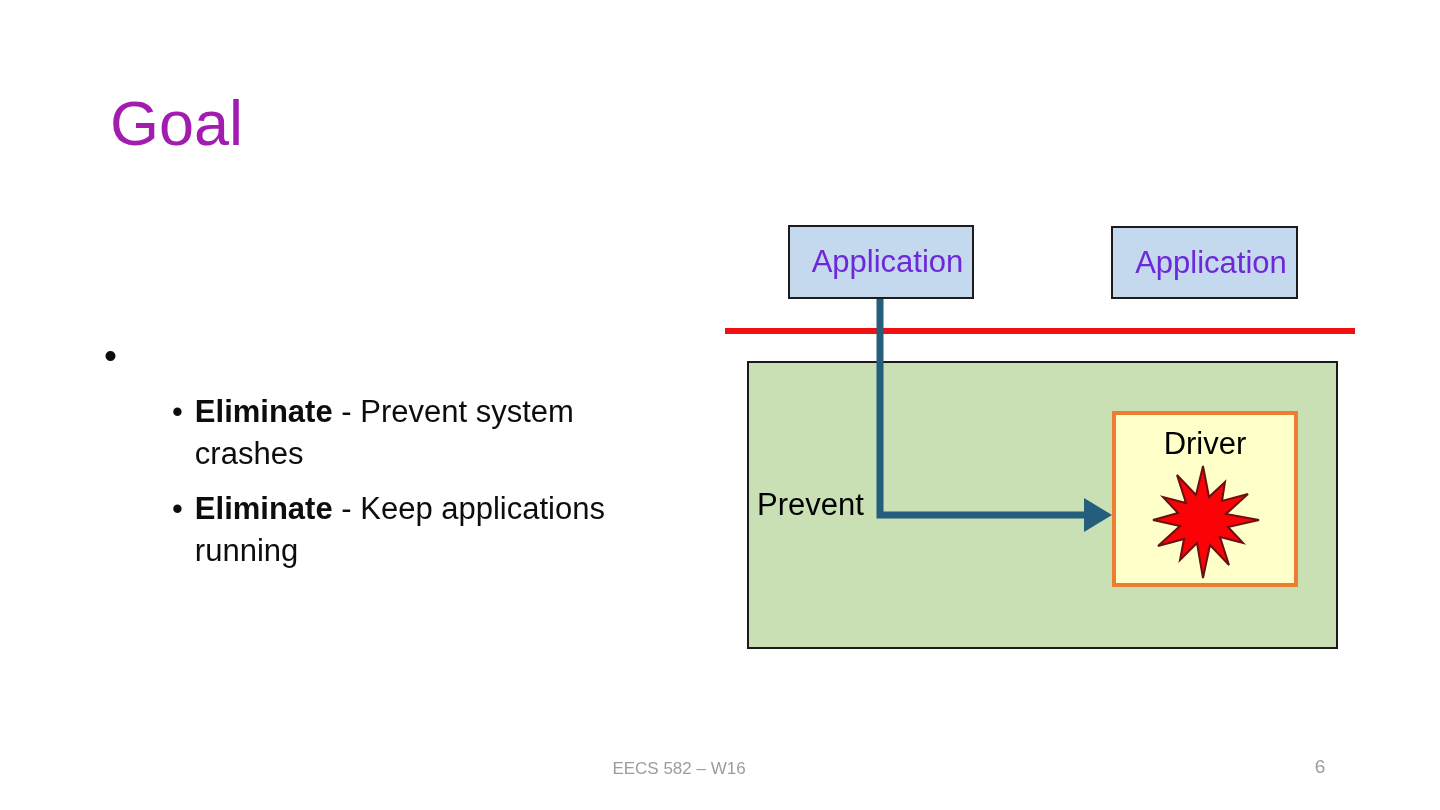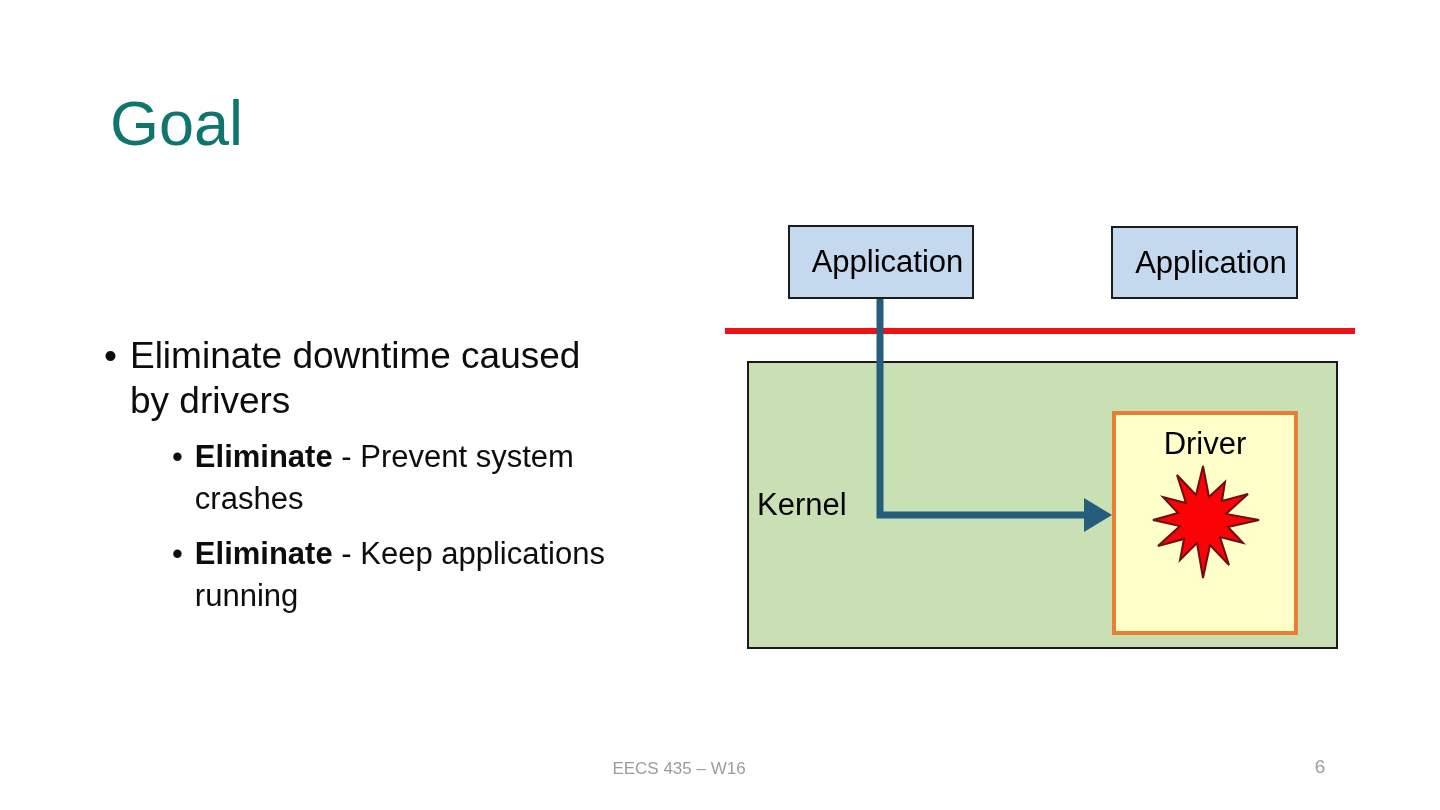--- a/index.html
+++ b/index.html
@@ -14,21 +14,21 @@
   }
 
   
   .slide-title {
     position: absolute;
     left: 110px;
     top: 90px;
     font-size: 63px;
     line-height: 66px;
     font-weight: 400;
-    color: #0f766e;
+    color: #a21caf;
   }
 
   
   .bullets {
     position: absolute;
     left: 104px;
     top: 333px;
   }
   .bullet-row { display: flex; align-items: flex-start; }
   .bullet-row.level-1 { font-size: 37px; line-height: 45px; }
@@ -55,21 +55,21 @@
   }
   .app-box {
     position: absolute;
     box-sizing: border-box;
     background: var(--application-fill, #c4d9ed);
     border: 2px solid #1c1c1c;
     display: flex;
     align-items: center;
     justify-content: center;
     font-size: 31px;
-    color: #000000;
+    color: #6d28d9;
     padding-left: 13px;
   }
   .app-box.app-1 { left: 788px; top: 225px; width: 186px; height: 74px; }
   .app-box.app-2 { left: 1111px; top: 226px; width: 187px; height: 73px; }
 
   .kernel-box {
     position: absolute;
     box-sizing: border-box;
     left: 747px;
     top: 361px;
@@ -85,21 +85,21 @@
     font-size: 31px;
     line-height: 36px;
     color: #000000;
   }
   .driver-box {
     position: absolute;
     box-sizing: border-box;
     left: 1112px;
     top: 411px;
     width: 186px;
-    height: 224px;
+    height: 176px;
     background: var(--driver-fill, #ffffc9);
     border: 4px solid var(--driver-border, #ed7d31);
     text-align: center;
   }
   .driver-label {
     margin-top: 12px;
     font-size: 31px;
     line-height: 34px;
     color: #000000;
   }
@@ -148,21 +148,20 @@
 </head>
 <body>
 
 <div class="slide">
 
   <div class="slide-title">Goal</div>
 
   <div class="bullets">
     <div class="bullet-row level-1">
       <span class="bullet-glyph">•</span>
-      <span class="bullet-text">Eliminate downtime caused by drivers</span>
     </div>
     <div class="bullet-row level-2">
       <span class="bullet-glyph">•</span>
       <span class="bullet-text"><span class="bullet-lead">Eliminate</span><span> - Prevent system crashes</span></span>
     </div>
     <div class="bullet-row level-2">
       <span class="bullet-glyph">•</span>
       <span class="bullet-text"><span class="bullet-lead">Eliminate</span><span> - Keep applications running</span></span>
     </div>
   </div>
@@ -170,30 +169,30 @@
   <div class="boundary-line"></div>
 
   <div class="app-box app-1">
     <span>Application</span>
   </div>
   <div class="app-box app-2">
     <span>Application</span>
   </div>
 
   <div class="kernel-box"></div>
-  <div class="kernel-label">Kernel</div>
+  <div class="kernel-label">Prevent</div>
 
   <div class="driver-box">
     <div class="driver-label">Driver</div>
   </div>
 
   <svg class="diagram-overlay" viewBox="0 0 1440 810" xmlns="http://www.w3.org/2000/svg">
     <g>
       <path class="call-arrow-path" d="M880 299 L880 515 L1087 515"></path>
       <polygon class="call-arrow-head" points="1112,515 1084,498 1084,532"></polygon>
     </g>
     <polygon class="crash-star" points="1203,466 1209,497 1225,482 1222,501 1248,494 1226,514 1259,520 1228,527 1243,543 1220,537 1229,565 1210,545 1203,578 1197,543 1180,560 1184,539 1158,546 1180,526 1153,520 1178,513 1163,497 1186,503 1177,475 1196,495"></polygon>
   </svg>
 
-  <div class="footer-course">EECS 435 – W16</div>
+  <div class="footer-course">EECS 582 – W16</div>
   <div class="footer-page-number">6</div>
 
 </div>
 
 </body></html>

